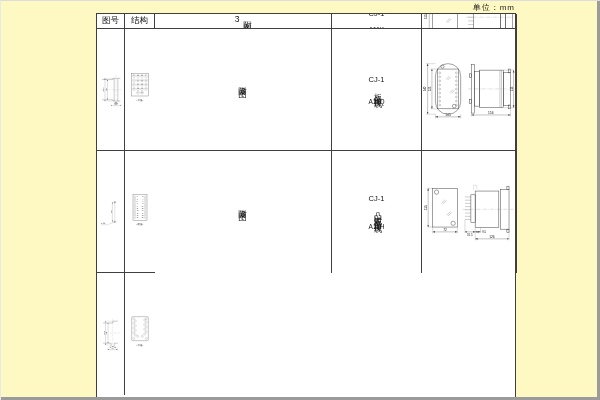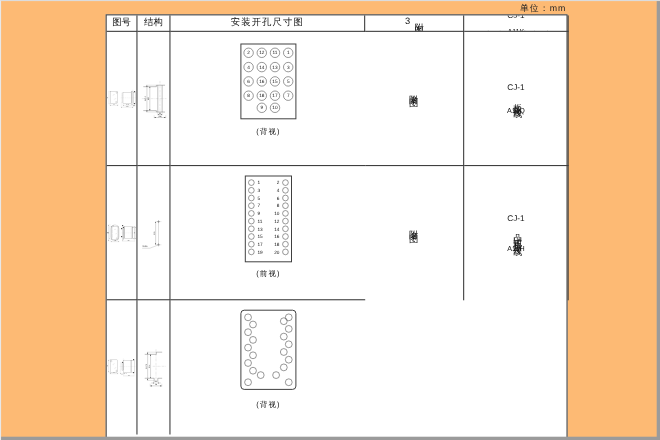--- a/index.html
+++ b/index.html
@@ -1,17 +1,17 @@
 <!DOCTYPE html>
 <html><head>
 <meta charset="utf-8">
 <style>
   html,body{margin:0;padding:0;}
   body{font-family:"Liberation Sans",sans-serif;background:#f2f2f2;}
-  .canvas{position:relative;width:600px;height:400px;background:#fdba74;overflow:hidden;
+  .canvas{position:relative;width:600px;height:400px;background:#fef9c3;overflow:hidden;
           border-top:1px solid #dcdcdc;border-left:1px solid #e8e8e8;box-sizing:border-box;}
   .frame-right{position:absolute;right:0;top:0;width:3px;height:100%;background:#9b9b9b;}
   .frame-bottom{position:absolute;left:0;bottom:0;width:100%;height:3px;background:#9b9b9b;}
   .unit-label{position:absolute;top:1px;right:85px;font-size:8px;color:#222;letter-spacing:1px;}
   .doc-table{position:absolute;left:95px;top:12px;width:420px;height:396px;
              display:grid;grid-template-columns:28px 30px 177px 90px 95px;
              grid-template-rows:15px 122px 122px 122px;
              border:1px solid #3f3f3f;box-sizing:border-box;background:#fff;}
   .cell{border-right:1px solid #3f3f3f;border-bottom:1px solid #3f3f3f;
         display:flex;align-items:center;justify-content:center;overflow:hidden;box-sizing:border-box;}
@@ -54,23 +54,20 @@
   <div class="unit-label">单位：mm</div>
 
   <div class="doc-table">
 
     <div class="cell">
         <span class="hdr">图号</span>
       </div>
     <div class="cell">
         <span class="hdr">结构</span>
       </div>
-    <div class="cell">
-        <span class="hdr hdr-mid">安装开孔尺寸图</span>
-      </div>
 
     <div class="cell">
       <span class="vtext">附图3</span>
     </div>
     <div class="cell struct">
       <span class="model">CJ-1</span>
       <span class="vtype">嵌入式后接线</span>
       <span class="code">A11K</span>
     </div>
     <div class="cell">

